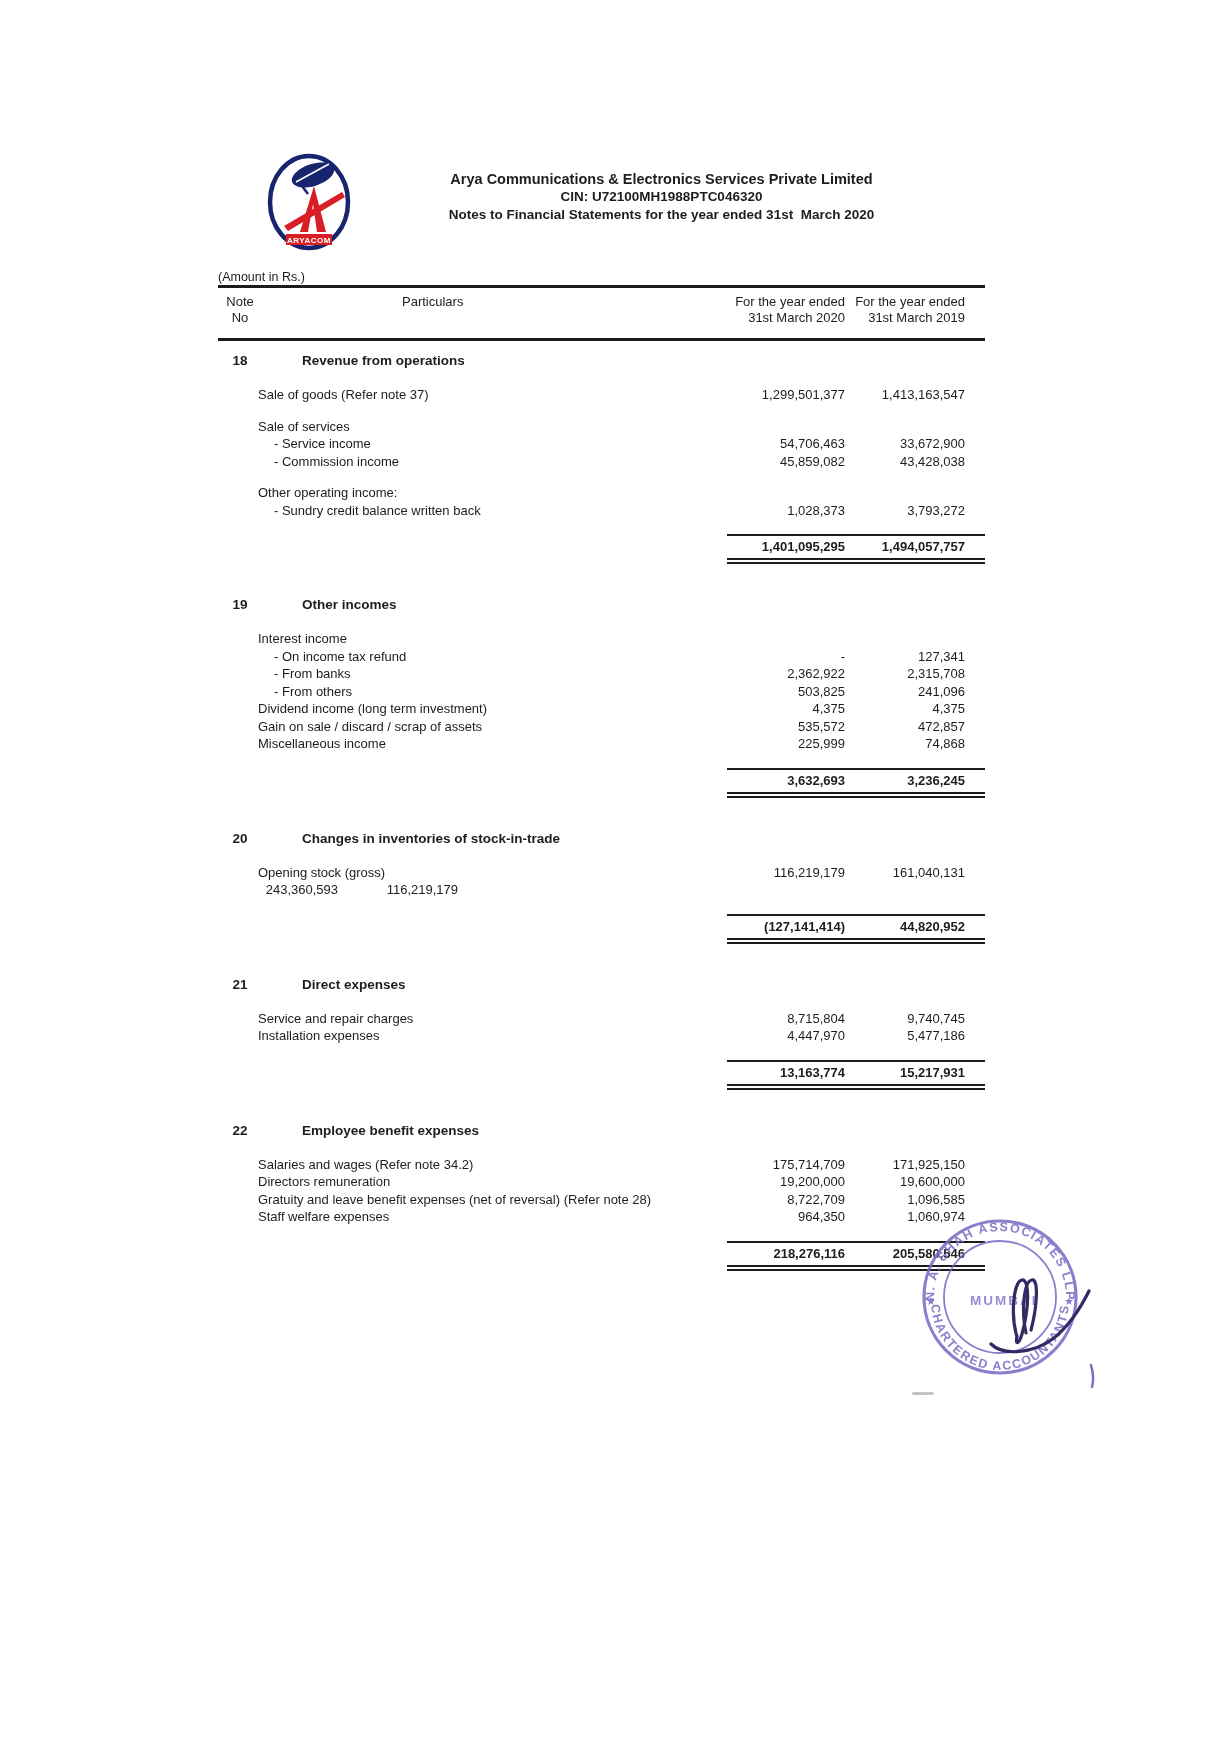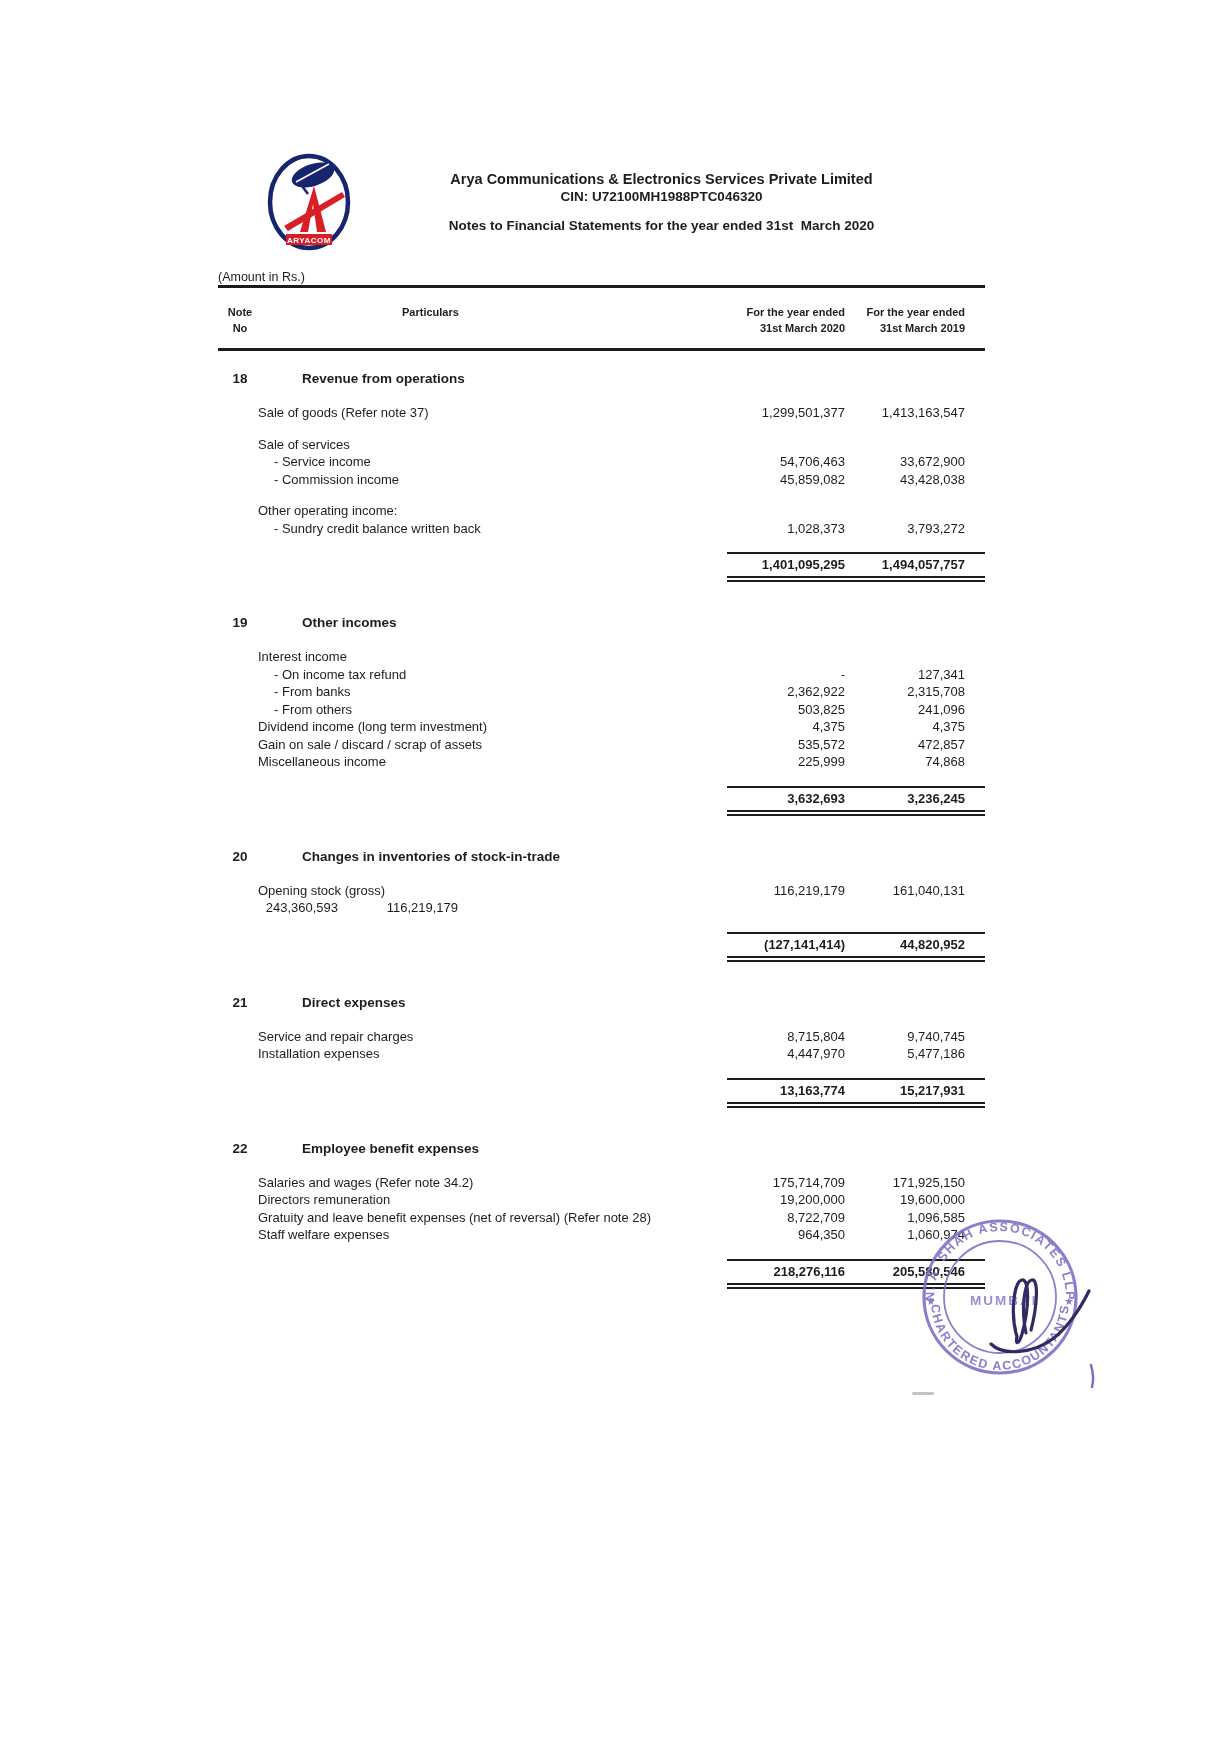--- a/index.html
+++ b/index.html
@@ -10,35 +10,35 @@
     color:#1d1d1d;
   }
   .doc{position:absolute;left:218px;top:148px;width:767px;}
 
   
   .header-block{position:relative;height:112px;}
   .logo{position:absolute;left:32px;top:0;}
   .header-text{text-align:center;padding:22px 0 0 120px;}
   .company{font-size:14.5px;font-weight:bold;line-height:18px;}
   .cin{font-size:13.5px;font-weight:bold;line-height:18px;}
-  .doc-title{font-size:13.5px;font-weight:bold;line-height:18px;white-space:pre-wrap;margin-top:11px;}
+  .doc-title{font-size:13.5px;font-weight:bold;line-height:18px;white-space:pre-wrap;}
 
   
   .amount-note{text-align:left;font-size:12.5px;padding-right:8px;margin-top:10px;line-height:15px;}
   .thead{
     display:flex;border-top:3px solid #1c1c1c;border-bottom:3px solid #1c1c1c;
-    padding:16px 0 12px;font-weight:bold;font-size:11px;line-height:16px;
+    padding:6px 0 12px;font-weight:normal;font-size:13px;line-height:16px;
   }
   .c-note{width:44px;text-align:center;flex:none;}
   .c-part{flex:1;padding-left:140px;}
   .c-a{width:120px;flex:none;text-align:right;}
   .c-b{width:140px;flex:none;text-align:right;padding-right:20px;box-sizing:border-box;}
 
   
-  .sections{margin-top:19px;}
+  .sections{margin-top:11px;}
   .section + .section{margin-top:32px;}
   .sec-head{display:flex;font-weight:bold;font-size:13.5px;line-height:17px;}
   .sec-head .c-part{padding-left:40px;}
   .rows{margin-top:17px;}
   .row{display:flex;font-size:13px;line-height:17.5px;}
   .row .lbl{flex:1;padding-left:40px;}
   .row .lbl.ind{padding-left:56px;}
   .row .v20{width:120px;flex:none;text-align:right;}
   .row .v19{width:140px;flex:none;text-align:right;padding-right:20px;box-sizing:border-box;}
   .spacer{height:14px;}

